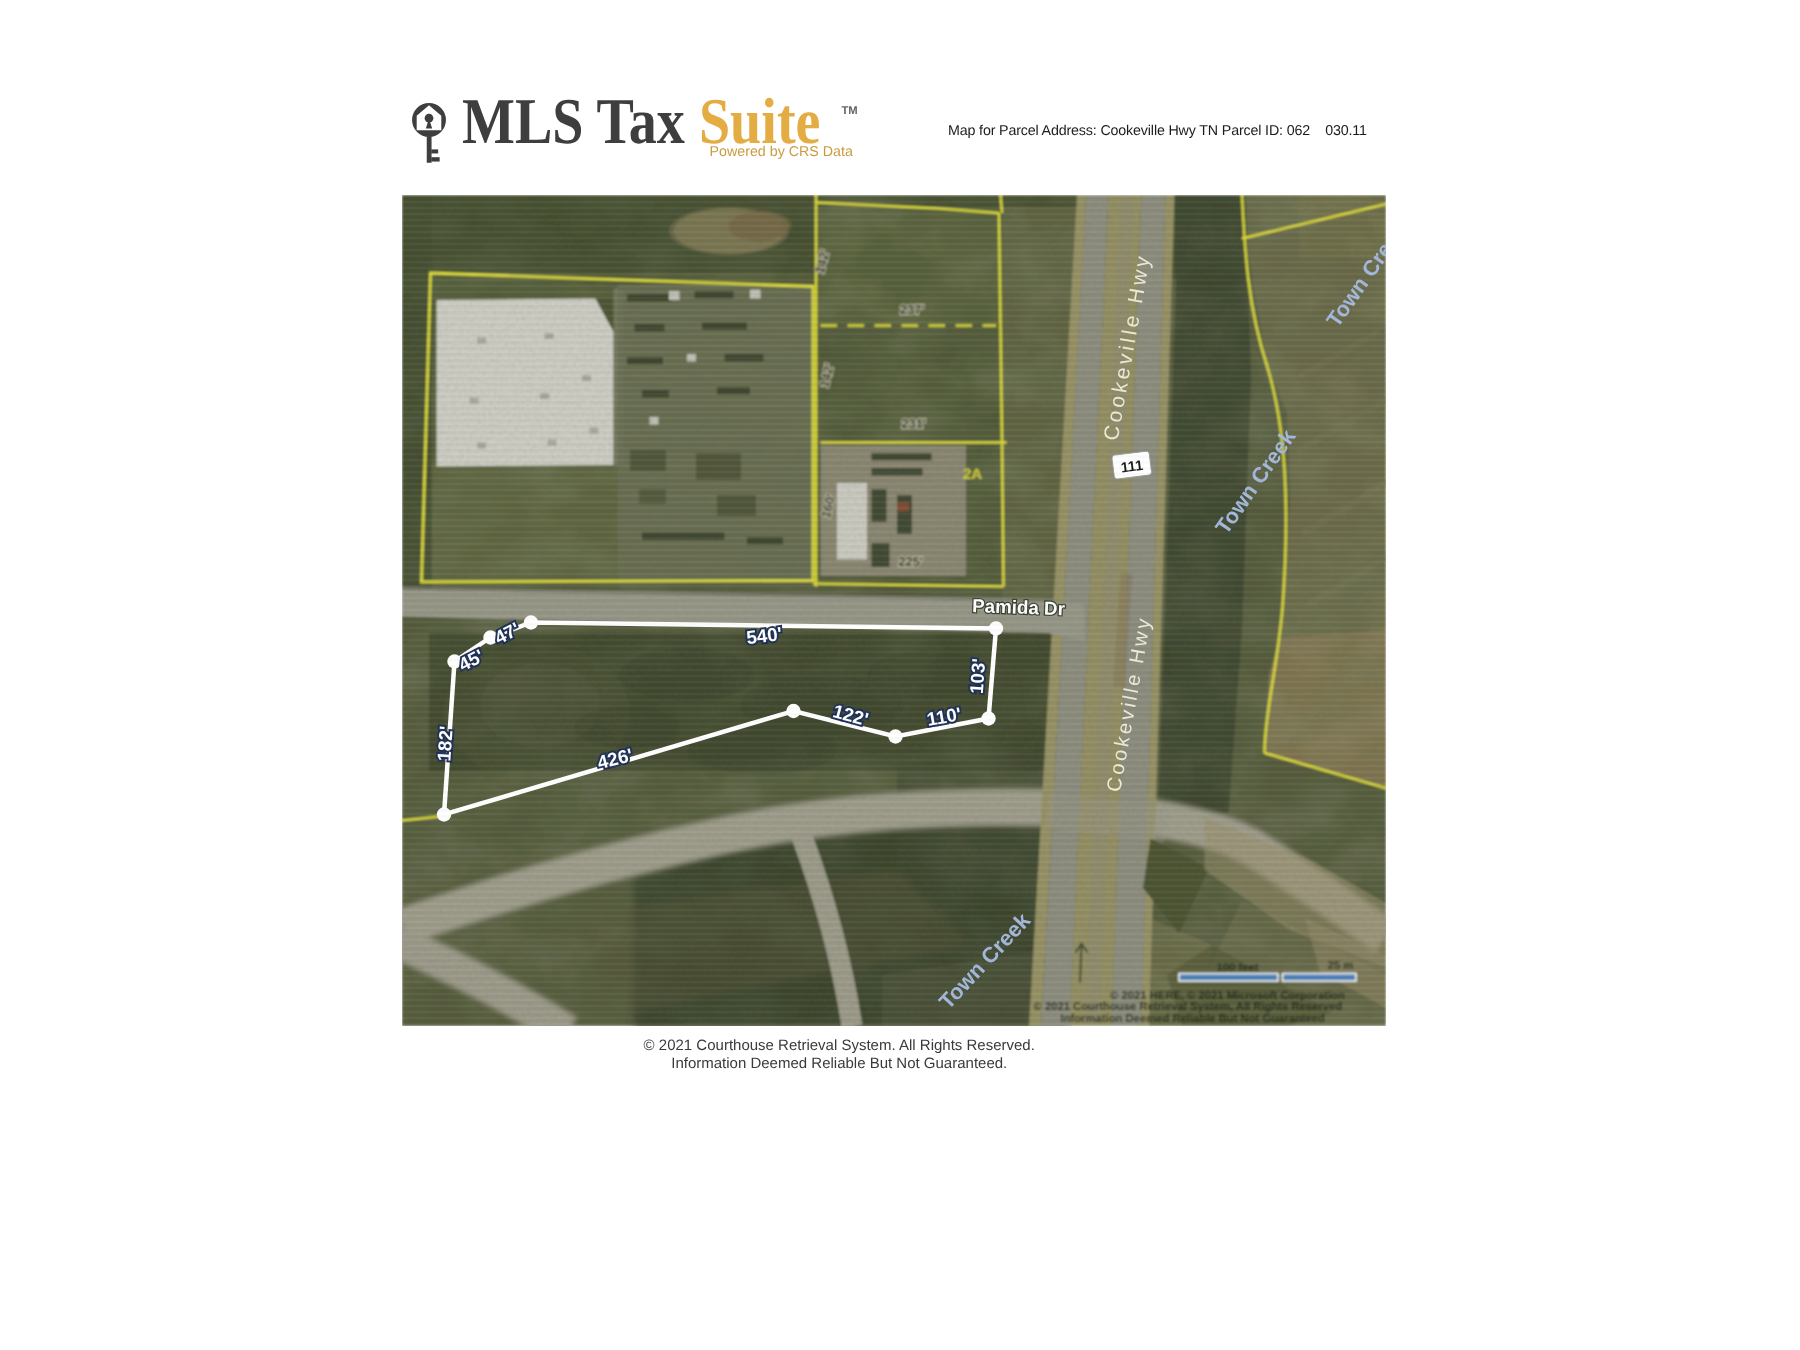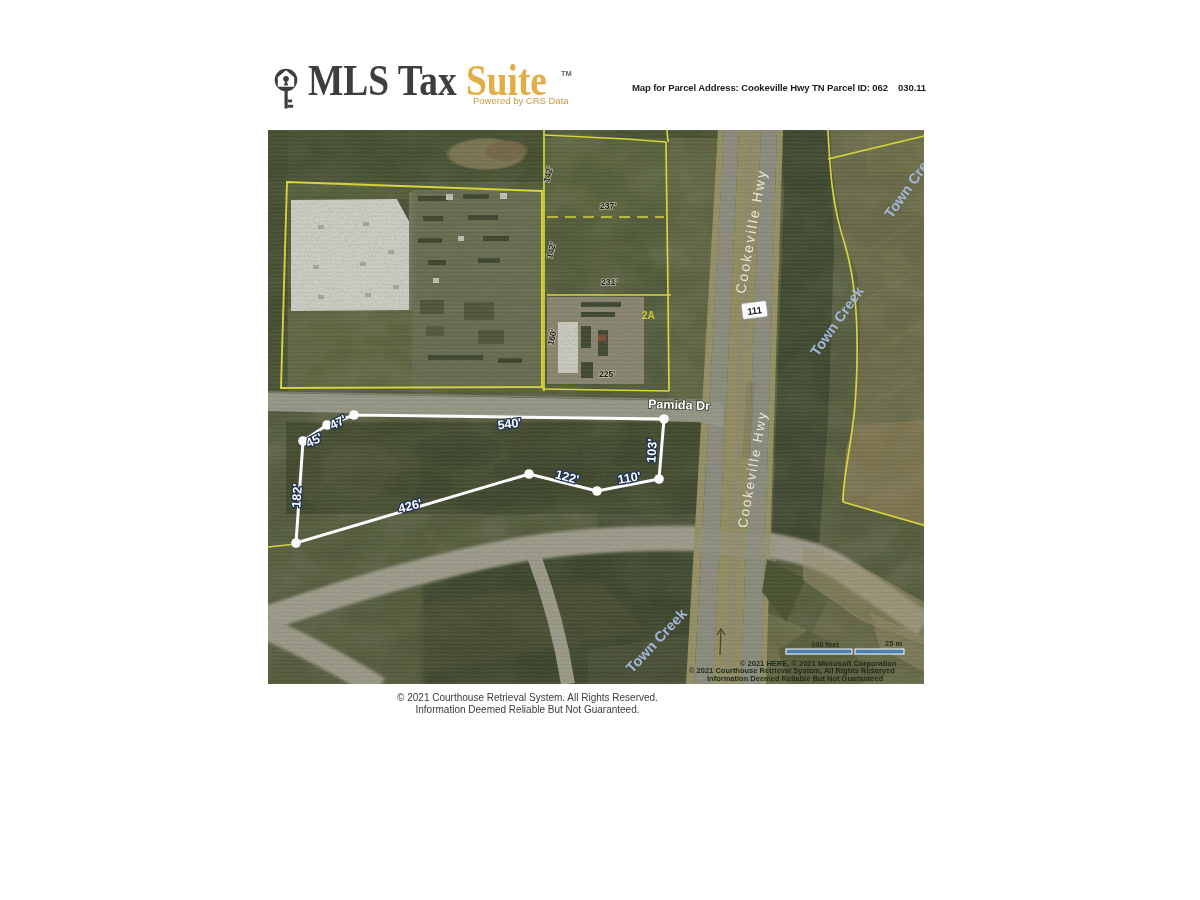--- a/index.html
+++ b/index.html
@@ -24,21 +24,21 @@
 
   <g transform="translate(38,0) scale(0.86 1)">
         <text x="0" y="32" font-family="Liberation Serif,serif" font-weight="bold" font-size="43.5" fill="#3e3e3e">MLS Tax <tspan fill="#e4ad44">Suite</tspan></text>
       </g>
   <text x="291" y="13" font-family="Liberation Sans,sans-serif" font-weight="bold" font-size="7.5" fill="#666">TM</text>
 
   <text x="203" y="41" font-family="Liberation Sans,sans-serif" font-size="9.5" fill="#c99c40">Powered by CRS Data</text>
 </svg>
 </div>
 
-<div class="abs" style="left:632px;top:37px;font-size:9.5px;letter-spacing:-0.1px;font-weight:bold;color:#1c1c1c;">Map for Parcel Address: Cookeville Hwy TN Parcel ID: 062&nbsp;&nbsp;&nbsp;&nbsp;030.11</div>
+<div class="abs" style="left:632px;top:37px;font-size:9.5px;letter-spacing:-0.1px;font-weight:normal;color:#1c1c1c;">Map for Parcel Address: Cookeville Hwy TN Parcel ID: 062&nbsp;&nbsp;&nbsp;&nbsp;030.11</div>
 
 <div class="abs" style="left:268px;top:85px;width:656px;height:554px;">
 <svg width="656" height="554" viewBox="0 0 656 554" style="filter:blur(0.35px);">
 <defs>
   <filter id="soft">
           <feGaussianBlur stdDeviation="0.6"></feGaussianBlur>
         </filter>
   <filter id="roadsoft" x="-20%" y="-20%" width="140%" height="140%">
           <feGaussianBlur stdDeviation="1.6"></feGaussianBlur>
         </filter>
@@ -340,16 +340,16 @@
 <g font-family="Liberation Sans,sans-serif" font-weight="bold" font-size="14.5" fill="#a3b7da" text-anchor="middle">
   <text x="647" y="56" transform="rotate(-55 647 56)">Town Creek</text>
   <text x="573" y="194" transform="rotate(-55 573 194)">Town Creek</text>
   <text x="392" y="514" transform="rotate(-47 392 514)">Town Creek</text>
 </g>
 </svg>
 
 <div style="position:absolute;left:0;top:0;width:656px;height:554px;background:repeating-linear-gradient(180deg, rgba(255,255,255,0.04) 0px, rgba(255,255,255,0.04) 1px, rgba(0,0,0,0.03) 2px, rgba(0,0,0,0.0) 4px);pointer-events:none;"></div>
 </div>
 
-<div class="abs" style="left:0;top:647px;width:1055px;text-align:center;font-size:10px;color:#3a3a3a;line-height:11.5px;">
+<div class="abs" style="left:0;top:647px;width:1055px;text-align:center;font-size:10px;color:#3a3a3a;line-height:11.5px;padding-left:32px;">
 © 2021 Courthouse Retrieval System. All Rights Reserved.<br>
 Information Deemed Reliable But Not Guaranteed.
 </div>
 
 </body></html>

